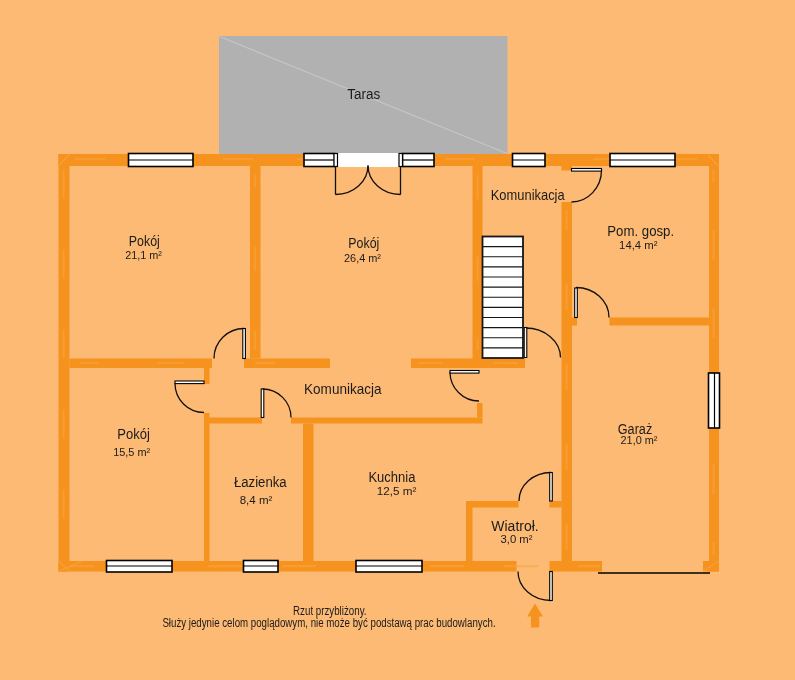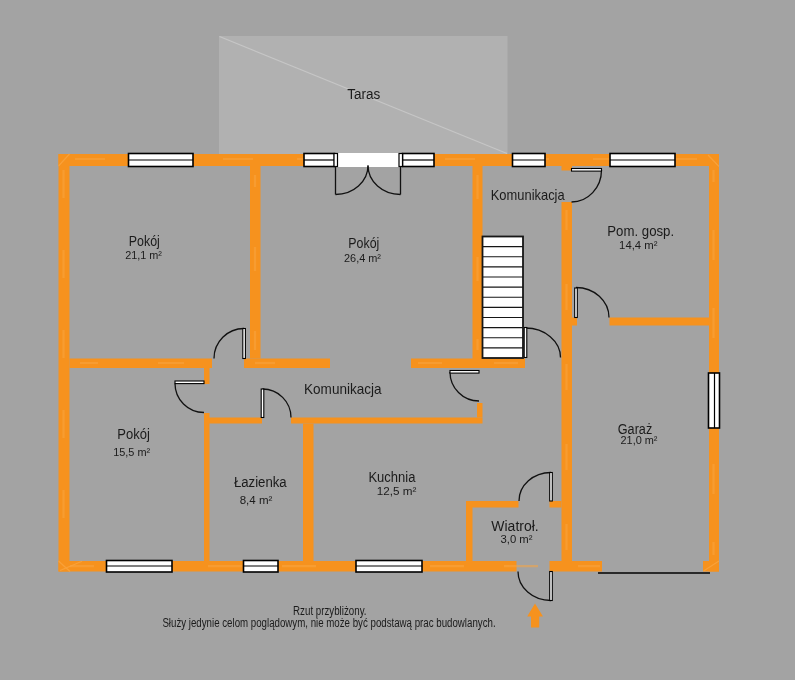--- a/index.html
+++ b/index.html
@@ -1,16 +1,16 @@
 <!DOCTYPE html>
 <html><head>
 <meta charset="utf-8">
 <style>
   html,body{margin:0;padding:0;background:#ffffff;}
-  #plan{position:relative;width:795px;height:680px;background:#a3a3a3;overflow:hidden;}
+  #plan{position:relative;width:795px;height:680px;background:#fdba74;overflow:hidden;}
   svg{position:absolute;left:0;top:0;}
   text{font-family:"Liberation Sans",sans-serif;fill:#1b1b1b;}
 </style>
 </head>
 <body>
 <div id="plan">
 <svg width="795" height="680" viewBox="0 0 795 680">
 
   <g>
     <rect x="219" y="36" width="288.5" height="118" fill="#b1b1b1"></rect>

